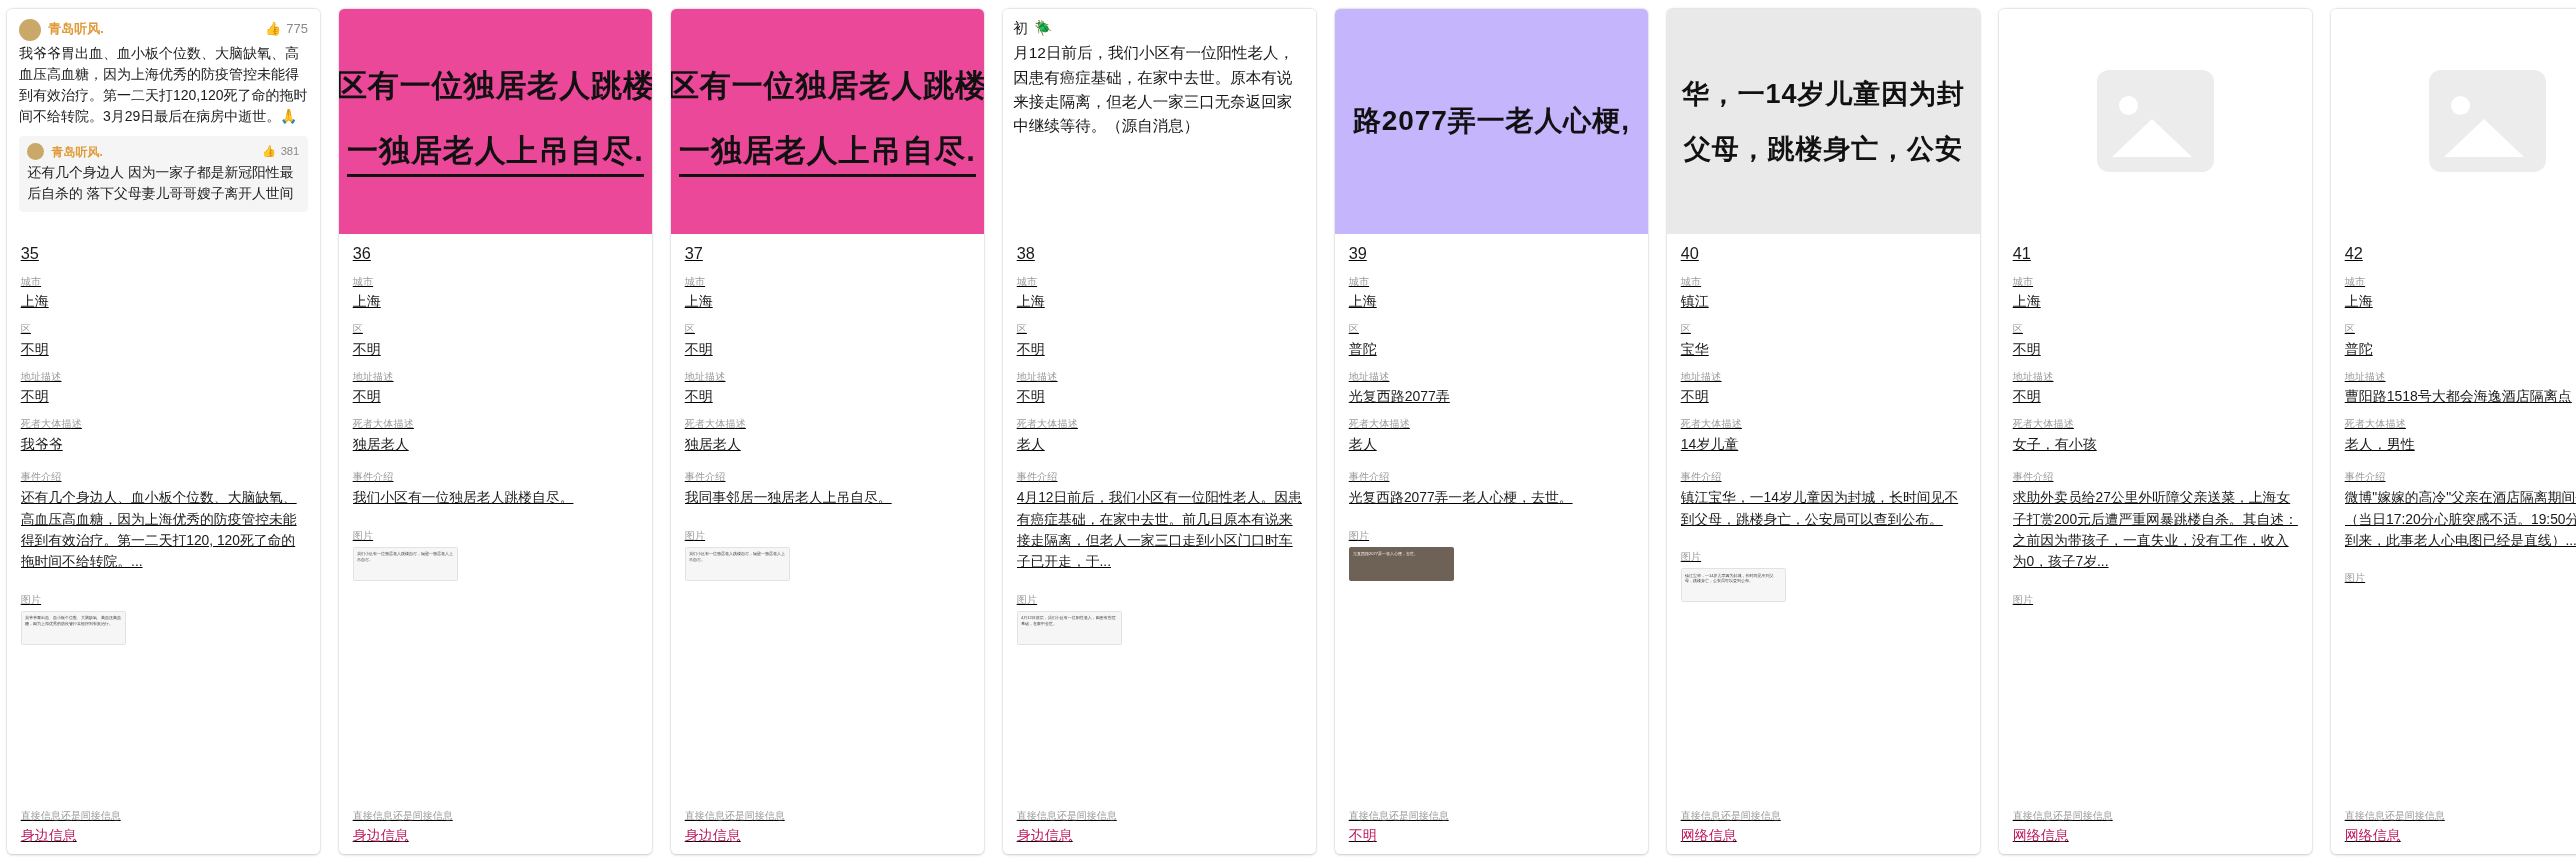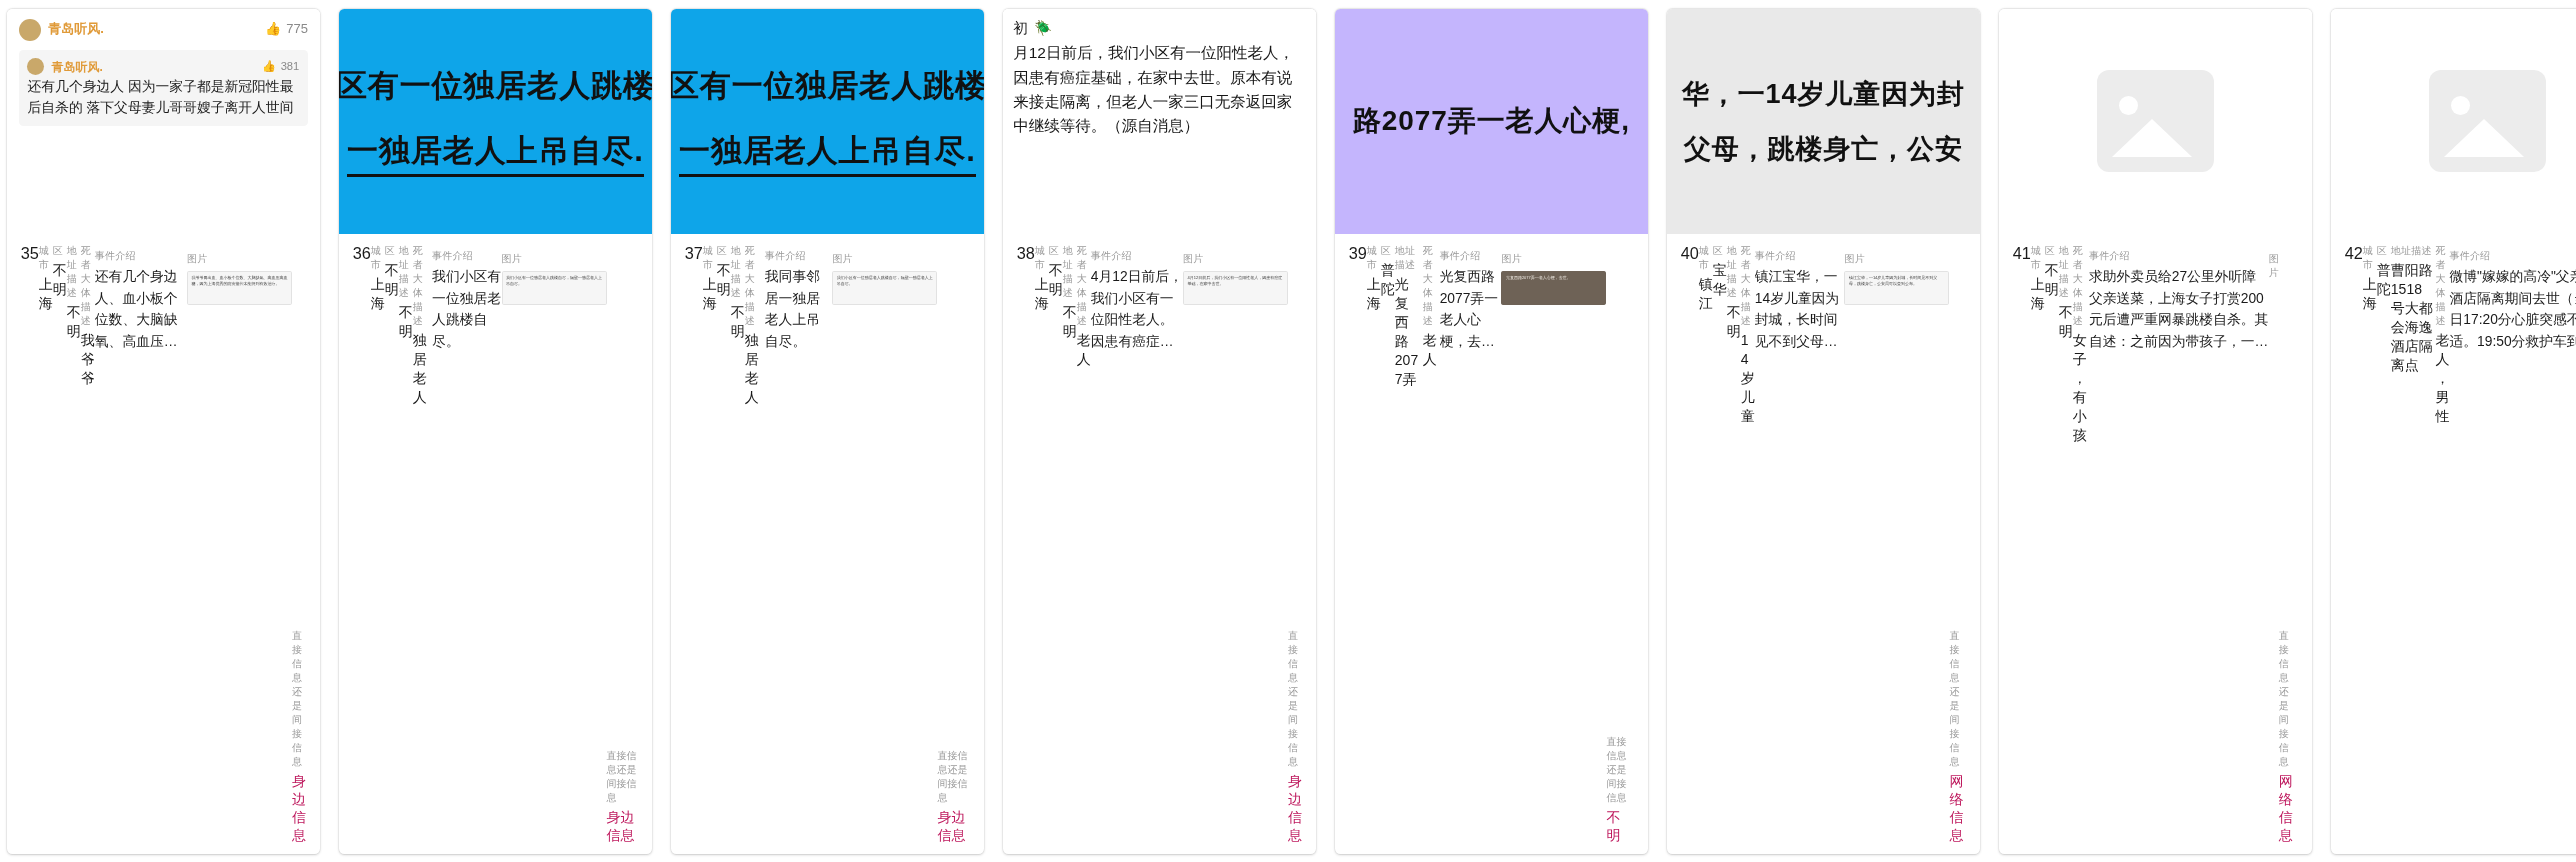--- a/index.html
+++ b/index.html
@@ -69,21 +69,21 @@
     background: #f5f5f5;
     border-radius: 4.3px;
     padding: 7.7px 8.6px;
   }
   .wb-quote .wb-name { font-size: 12px; }
   .wb-quote .wb-body { font-size: 13.8px; }
 
   
   .hl {
     height: 100%;
-    background: #0ea5e9;
+    background: #ec4899;
     display: flex;
     flex-direction: column;
     justify-content: center;
     align-items: center;
     padding: 0 1.7px;
     overflow: hidden;
   }
   .hl-l1 {
     font-size: 31px;
     font-weight: bold;
@@ -165,23 +165,24 @@
     width: 0; height: 0;
     border-left: 40px solid transparent;
     border-right: 40px solid transparent;
     border-bottom: 38px solid #ffffff;
   }
 
   
   .body {
     padding: 10.3px 13.8px 8.6px 13.8px;
     display: flex;
-    flex-direction: row;
+    flex-direction: column;
     flex: 1 1 auto;
     overflow: hidden;
+    text-decoration: underline;
   }
   .idx {
     font-size: 16.3px;
     color: #1a1a1a;
     font-weight: 400;
     margin-bottom: 12px;
   }
   .fl { margin-bottom: 11.2px; }
   .fl-label {
     font-size: 10px;
@@ -253,20 +254,21 @@
     <div class="media">
       <div class="wb">
         <div class="wb-head">
           <div class="wb-ava"></div>
           <div class="wb-name">青岛听风.</div>
           <div class="wb-likes">
             <span>👍</span>
             <span>775</span>
           </div>
         </div>
+        <div class="wb-body">我爷爷胃出血、血小板个位数、大脑缺氧、高血压高血糖，因为上海优秀的防疫管控未能得到有效治疗。第一二天打120,120死了命的拖时间不给转院。3月29日最后在病房中逝世。🙏</div>
         <div class="wb-quote">
           <div class="wb-head">
             <div class="wb-ava" style="width:17px;height:17px"></div>
             <div class="wb-name">青岛听风.</div>
             <div class="wb-likes" style="font-size:11.2px">
               <span>👍</span>
               <span>381</span>
             </div>
           </div>
           <div class="wb-body">还有几个身边人 因为一家子都是新冠阳性最后自杀的 落下父母妻儿哥哥嫂子离开人世间</div>

